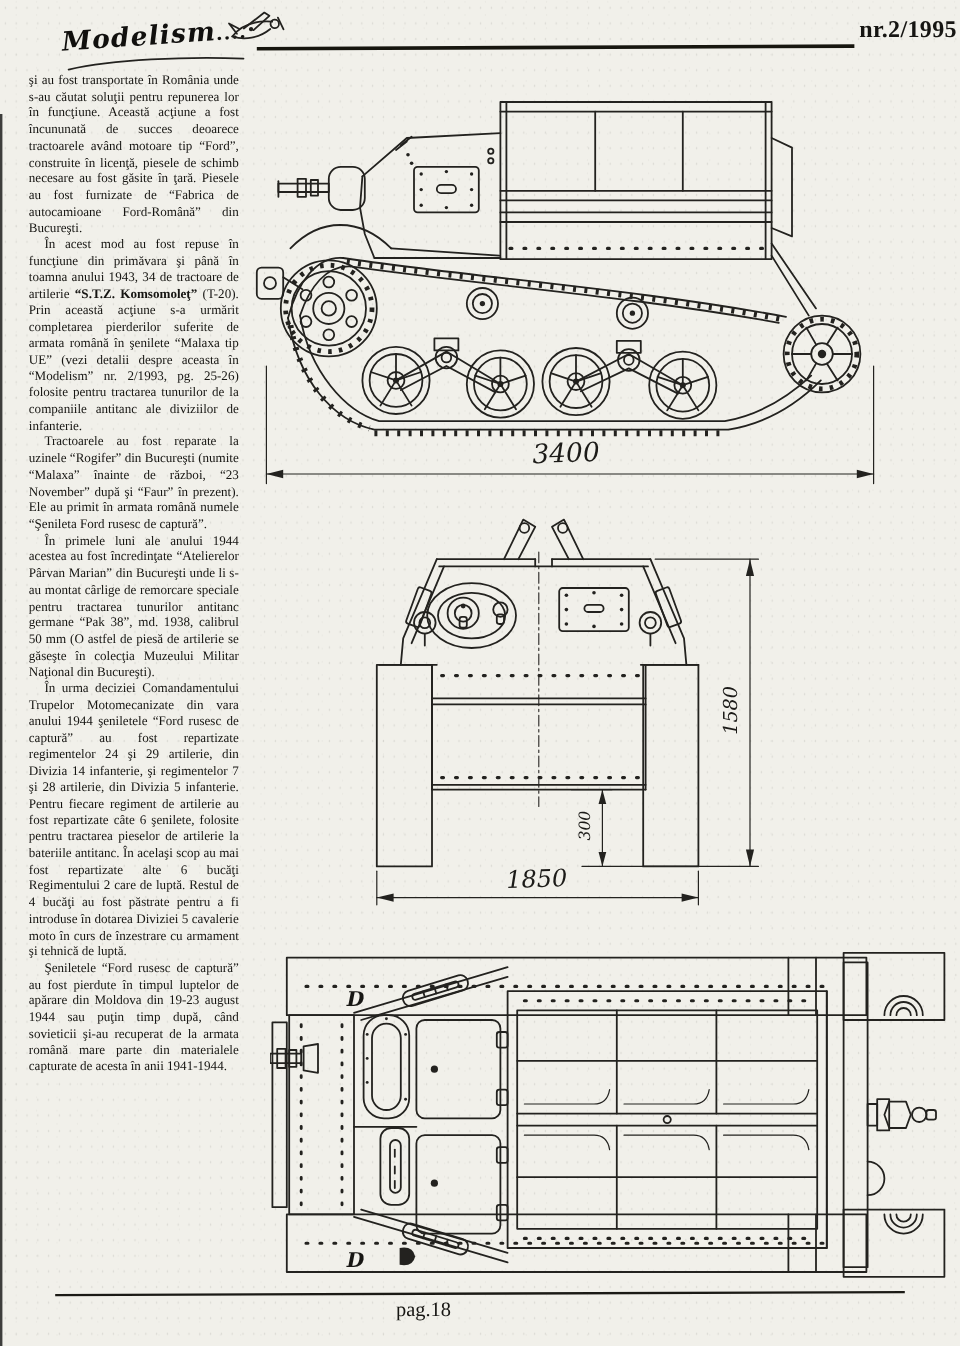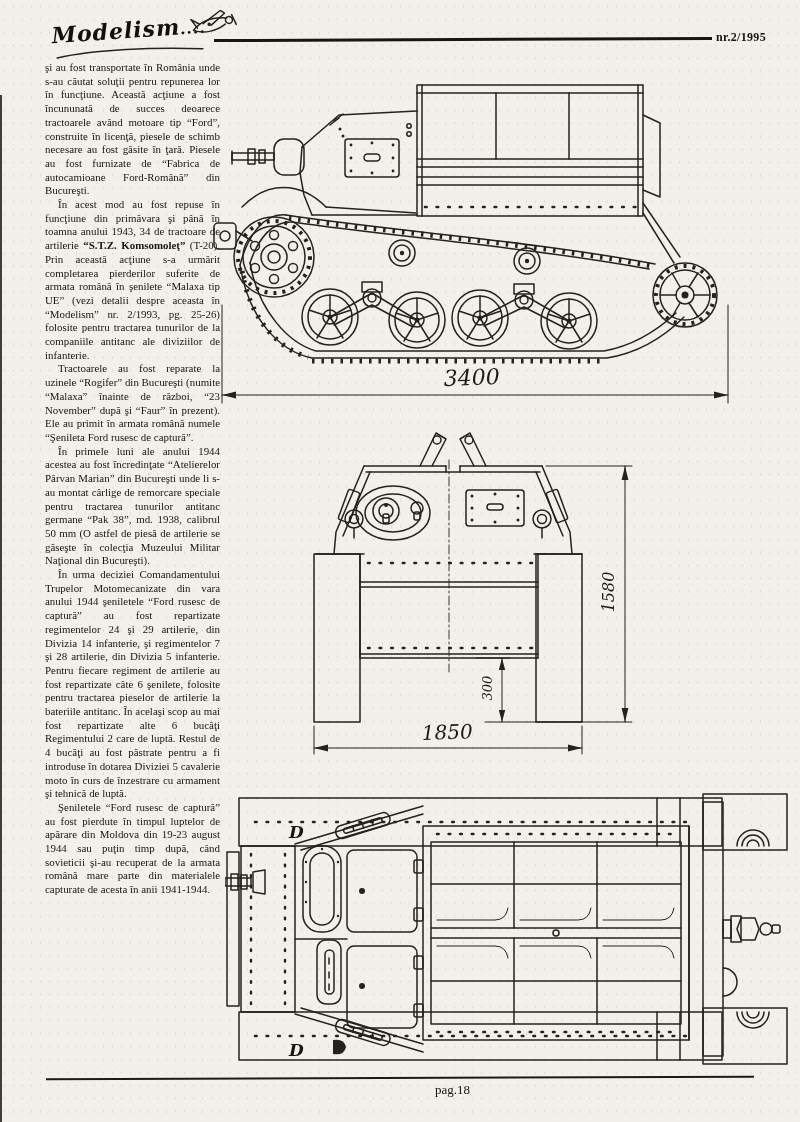--- a/index.html
+++ b/index.html
@@ -16,45 +16,45 @@
     font-family:"Liberation Serif", serif;
     color:#161512;
   }
   
   .logo-wrap{position:absolute;left:52px;top:16px;width:180px;height:44px;transform:rotate(-4deg);}
   .logo-text{font-family:"DejaVu Serif", serif;font-style:italic;font-weight:bold;font-size:22px;letter-spacing:1px;color:#11100e;}
   .logo-dots{font-weight:bold;font-size:18px;letter-spacing:2px;color:#11100e;}
   .logo-swash{position:absolute;left:2px;top:28px;}
   .plane{position:absolute;left:138px;top:-4px;}
   .header-rule{position:absolute;left:214px;top:38px;width:498px;height:3px;background:#17160f;transform:rotate(-.25deg);}
-  .issue{position:absolute;left:716px;top:30px;font-size:12px;font-weight:bold;letter-spacing:.3px;}
+  .issue{position:absolute;left:716px;top:14px;font-size:20px;font-weight:bold;letter-spacing:.3px;}
   
   .article{
-    position:absolute;left:45px;top:61px;width:175px;
+    position:absolute;left:24px;top:61px;width:175px;
     font-size:10.9px;line-height:13.7px;text-align:justify;
     text-justify:inter-word;
   }
   .article p{margin:0;text-indent:13px;}
   .article p.first{text-indent:0;}
   
   .draw{position:absolute;}
   .ln *{stroke:#23221f;fill:none;stroke-width:1.5;stroke-linecap:round;stroke-linejoin:round;}
   .ln .thin{stroke-width:1;}
   .ln .dots{stroke-dasharray:1.6 10;stroke-width:2.6;}
   .ln .dotsv{stroke-dasharray:1.6 9;stroke-width:2.4;}
   .ln .studs{stroke-dasharray:2.5 7;stroke-width:5;stroke-linecap:butt;}
   .ln .studc{stroke-dasharray:3 6;stroke-width:4;stroke-linecap:butt;}
   .ln .cl{stroke-dasharray:9 3 2 3;stroke-width:.9;}
   .ln .fillink{fill:#23221f;stroke:none;}
   .ln2 *{stroke:#23221f;fill:none;stroke-width:1.2;}
   .dim{font-family:"DejaVu Serif", serif;font-style:italic;fill:#1c1b18;stroke:none;}
   .dlabel{font-family:"DejaVu Serif", serif;font-style:italic;font-weight:bold;fill:#171613;stroke:none;}
   
   .footer-rule{position:absolute;left:46px;top:1077px;width:708px;height:2px;background:#1b1a15;transform:rotate(-.2deg);}
-  .page-number{position:absolute;left:330px;top:1082px;width:140px;text-align:right;font-size:13px;}
+  .page-number{position:absolute;left:330px;top:1082px;width:140px;text-align:left;font-size:17px;}
   .scan-edge{position:absolute;left:0;top:95px;width:2px;height:1027px;background:#121110;opacity:.8;}
 </style>
 </head>
 <body>
 
 <div class="page">
 
   <div class="logo-wrap">
     <span class="logo-text">Modelism</span><span class="logo-dots">....</span>
     <svg class="logo-swash" width="150" height="12">

